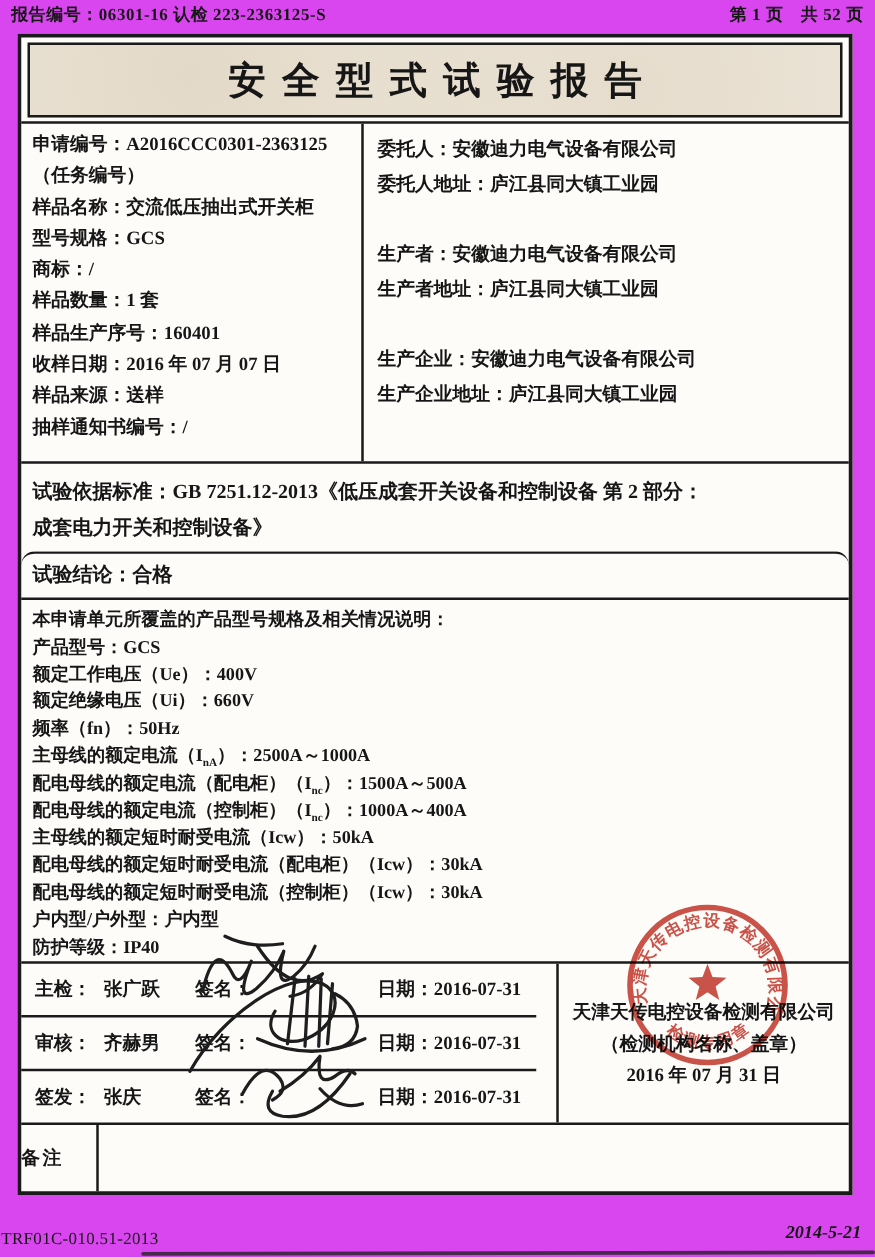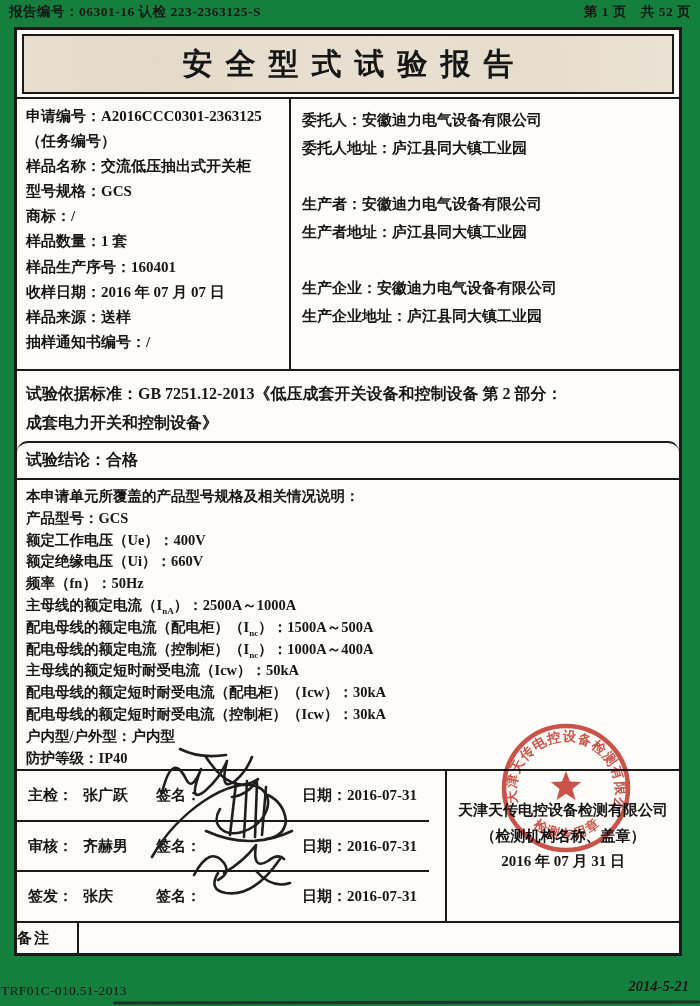--- a/index.html
+++ b/index.html
@@ -1,17 +1,17 @@
 <!DOCTYPE html>
 <html><head>
 <meta charset="utf-8">
 <style>
   html,body{margin:0;padding:0;}
   body{width:700px;height:1006px;background:#fcfbf8;font-family:"Liberation Serif","DejaVu Serif",serif;color:#161616;}
-  .page{position:relative;width:700px;height:1006px;overflow:hidden;background:#15803d;}
+  .page{position:relative;width:700px;height:1006px;overflow:hidden;background:#d946ef;}
 
   .top-line{position:absolute;top:3px;left:0;width:700px;display:flex;justify-content:space-between;
     padding:0 9px;box-sizing:border-box;font-size:13.5px;font-weight:bold;letter-spacing:.5px;}
 
   .box{position:absolute;left:14px;top:27px;width:668px;height:929px;box-sizing:border-box;
     border:3px solid #1a1a1a;background:#fdfcf9;display:flex;flex-direction:column;font-weight:bold;}
 
   .title-cell{margin:4px 5px 3px 5px;height:56px;border:2px solid #1a1a1a;
     background:#ece5d8;
     background-image:radial-gradient(circle at 20% 40%, rgba(210,195,170,.35), transparent 55%),
@@ -30,21 +30,21 @@
   .standard-row .line{line-height:29px;}
 
   .conclusion-row{border-top:2px solid #1a1a1a;height:37px;box-sizing:border-box;
     padding:7px 0 0 9px;font-size:16px;border-radius:11px;}
 
   .coverage{border-top:2px solid #1a1a1a;height:291px;box-sizing:border-box;
     padding:6px 0 0 9px;font-size:14.5px;}
   .coverage .line{height:21.8px;line-height:21.8px;white-space:nowrap;}
   sub{font-size:.62em;}
 
-  .signoff{border-top:2px solid #1a1a1a;height:152px;box-sizing:border-box;display:flex;position:relative;gap:16px;}
+  .signoff{border-top:2px solid #1a1a1a;height:129px;box-sizing:border-box;display:flex;position:relative;gap:16px;}
   .sig-left{width:412px;display:flex;flex-direction:column;}
   .sig-row{flex:1;display:flex;align-items:center;padding-left:11px;font-size:15px;box-sizing:border-box;}
   .sig-row + .sig-row{border-top:2px solid #1a1a1a;}
   .sig-role{width:55px;}
   .sig-name{width:73px;}
   .sig-label{width:60px;}
   .sig-date{margin-left:auto;margin-right:12px;white-space:nowrap;}
   .sig-right{flex:1;border-left:2px solid #1a1a1a;text-align:center;padding-top:27px;
     font-size:15px;line-height:25.5px;box-sizing:border-box;}
 

